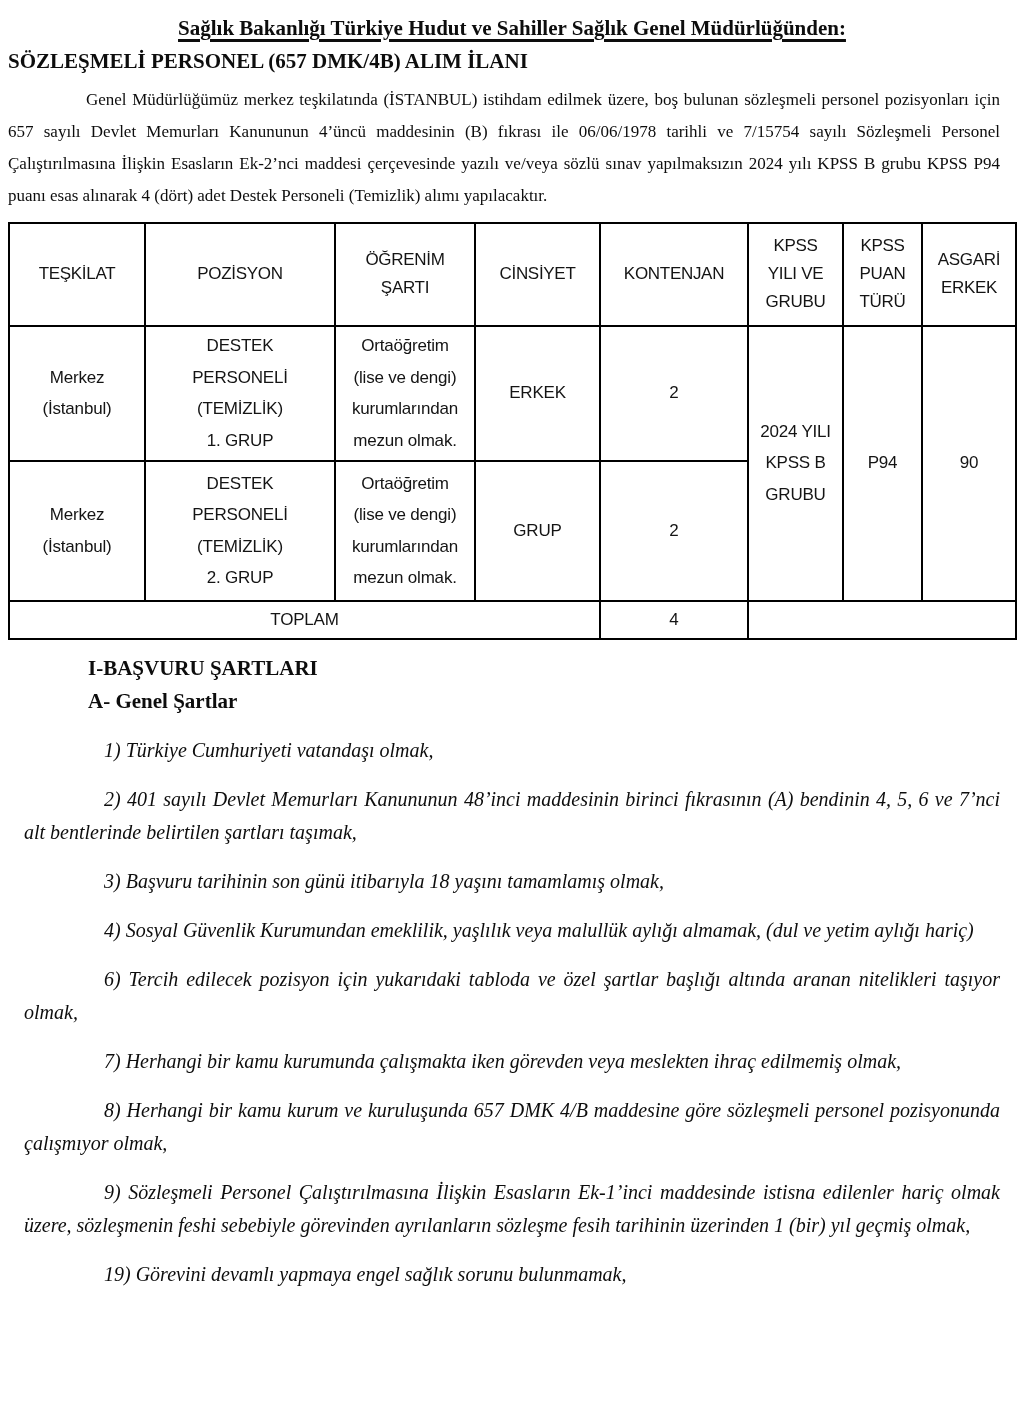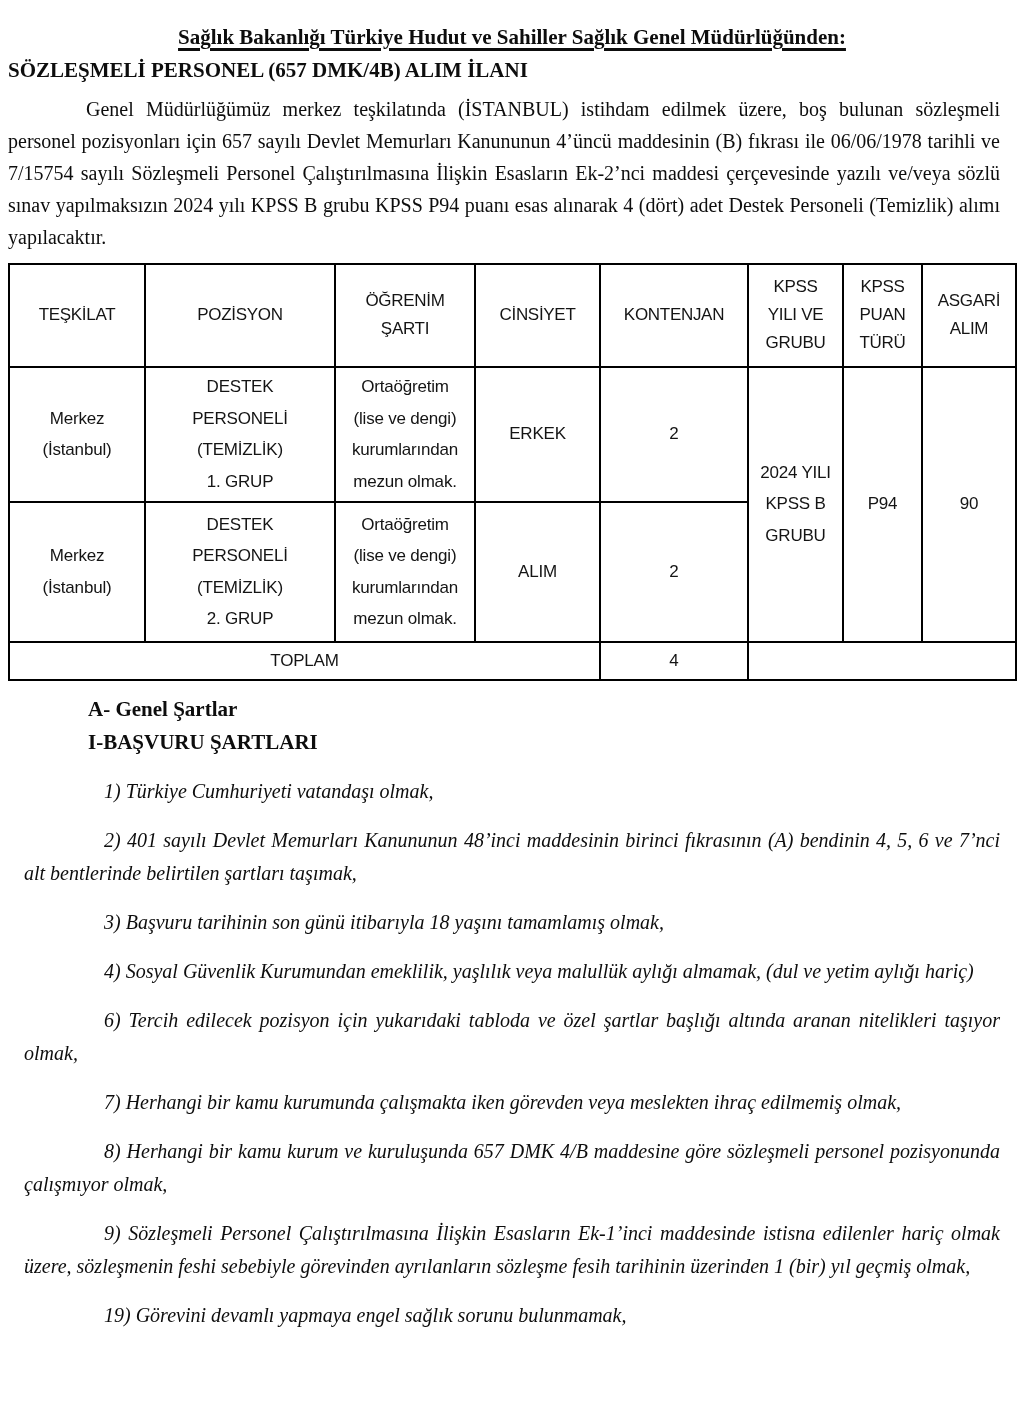--- a/index.html
+++ b/index.html
@@ -13,42 +13,42 @@
     height: 1414px;
     margin: 0 auto;
     box-sizing: border-box;
     padding: 14px 8px 0 8px;
     background: #ffffff;
     color: #0d0d0d;
     font-family: "Liberation Serif", "DejaVu Serif", serif;
   }
   
   .doc-title {
-    margin: 9px 0 6px 0;
+    margin: 0 0 6px 0;
     text-align: center;
     font-size: 21px;
     font-weight: bold;
     line-height: 1.35;
   }
   .doc-title span {
     text-decoration: underline;
     text-decoration-thickness: 3px;
     text-underline-offset: 4px;
   }
   .doc-subtitle {
     margin: 0 0 8px 0;
     text-align: left;
     font-size: 21px;
     font-weight: bold;
     line-height: 1.3;
   }
   
   .intro {
     margin: 0 16px 10px 0;
-    font-size: 20px;
+    font-size: 17px;
     line-height: 32px;
     text-align: justify;
     text-indent: 78px;
   }
   
   table.positions {
     table-layout: fixed;
     width: 1007px;
     border-collapse: collapse;
     font-family: "Liberation Sans", "DejaVu Sans", sans-serif;
@@ -130,21 +130,21 @@
 ŞARTI</th>
         <th>CİNSİYET</th>
         <th>KONTENJAN</th>
         <th>KPSS
 YILI VE
 GRUBU</th>
         <th>KPSS
 PUAN
 TÜRÜ</th>
         <th>ASGARİ
-ALIM</th>
+ERKEK</th>
       </tr>
     </thead>
     <tbody>
       <tr class="row-1">
         <td>Merkez
 (İstanbul)</td>
         <td>DESTEK
 PERSONELİ
 (TEMİZLİK)
 1. GRUP</td>
@@ -164,34 +164,34 @@
         <td>Merkez
 (İstanbul)</td>
         <td>DESTEK
 PERSONELİ
 (TEMİZLİK)
 2. GRUP</td>
         <td>Ortaöğretim
 (lise ve dengi)
 kurumlarından
 mezun olmak.</td>
-        <td>ALIM</td>
+        <td>GRUP</td>
         <td>2</td>
       </tr>
       <tr class="total-row">
         <td colspan="4">TOPLAM</td>
         <td>4</td>
         <td colspan="3"></td>
       </tr>
     </tbody>
   </table>
 
   <div class="section-block">
+    <p class="sec-heading">I-BAŞVURU ŞARTLARI</p>
     <p class="sec-heading">A- Genel Şartlar</p>
-    <p class="sec-heading">I-BAŞVURU ŞARTLARI</p>
     <p class="req-item">1) Türkiye Cumhuriyeti vatandaşı olmak,</p>
     <p class="req-item">2) 401 sayılı Devlet Memurları Kanununun 48’inci maddesinin birinci fıkrasının (A) bendinin 4, 5, 6 ve 7’nci alt bentlerinde belirtilen şartları taşımak,</p>
     <p class="req-item">3) Başvuru tarihinin son günü itibarıyla 18 yaşını tamamlamış olmak,</p>
     <p class="req-item">4) Sosyal Güvenlik Kurumundan emeklilik, yaşlılık veya malullük aylığı almamak, (dul ve yetim aylığı hariç)</p>
     <p class="req-item">6) Tercih edilecek pozisyon için yukarıdaki tabloda ve özel şartlar başlığı altında aranan nitelikleri taşıyor olmak,</p>
     <p class="req-item">7) Herhangi bir kamu kurumunda çalışmakta iken görevden veya meslekten ihraç edilmemiş olmak,</p>
     <p class="req-item">8) Herhangi bir kamu kurum ve kuruluşunda 657 DMK 4/B maddesine göre sözleşmeli personel pozisyonunda çalışmıyor olmak,</p>
     <p class="req-item">9) Sözleşmeli Personel Çalıştırılmasına İlişkin Esasların Ek-1’inci maddesinde istisna edilenler hariç olmak üzere, sözleşmenin feshi sebebiyle görevinden ayrılanların sözleşme fesih tarihinin üzerinden 1 (bir) yıl geçmiş olmak,</p>
     <p class="req-item">19) Görevini devamlı yapmaya engel sağlık sorunu bulunmamak,</p>
   </div>

